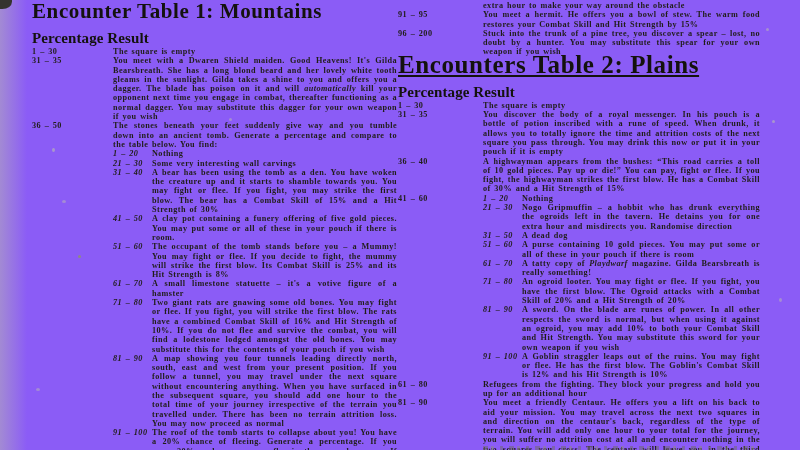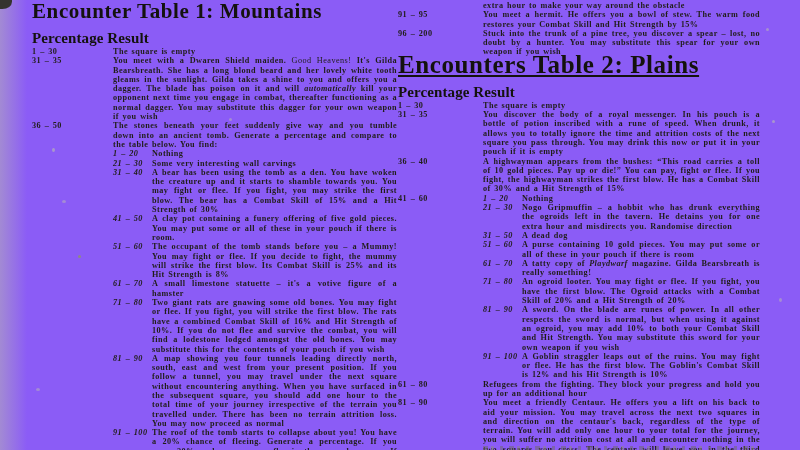--- a/index.html
+++ b/index.html
@@ -46,21 +46,21 @@
   .rows{
     font-size:8.2px;line-height:9.3px;font-weight:700;
     letter-spacing:.45px;word-spacing:1.1px;
   }
   .row{display:flex;align-items:flex-start;}
   .range{flex:0 0 81px;white-space:nowrap;}
   .col-right .range{flex:0 0 85px;}
   .row.subrow > .range{flex:0 0 39px;font-style:italic;}
   .desc{flex:1 1 auto;text-align:justify;min-width:0;}
   .desc i{font-style:italic;}
-  .desc b{font-weight:400;}
+  .desc b{font-weight:700;}
   
   .clipped-line{
     position:absolute;left:483px;top:446px;width:272px;height:4px;
     opacity:.5;filter:blur(.4px);
     background:repeating-linear-gradient(90deg,
       #6e6b64 0 5px, transparent 5px 8px,
       #8d897f 8px 11px, transparent 11px 17px,
       #6e6b64 17px 20px, transparent 20px 26px);
   }
 </style>

